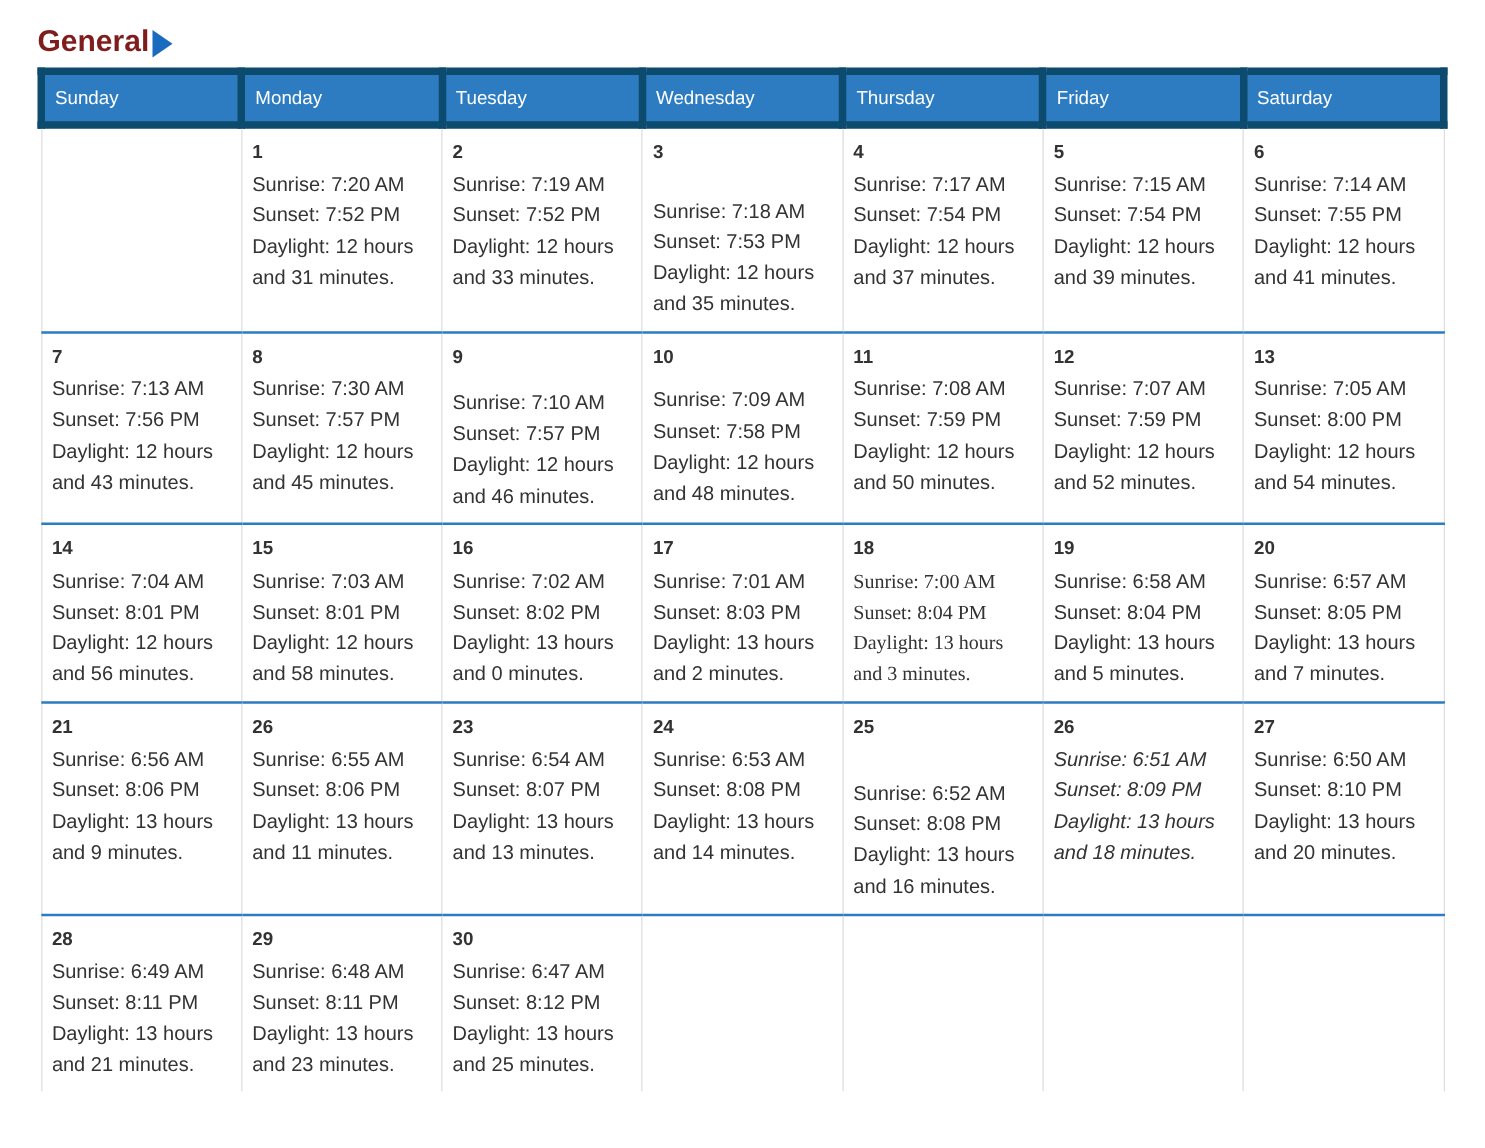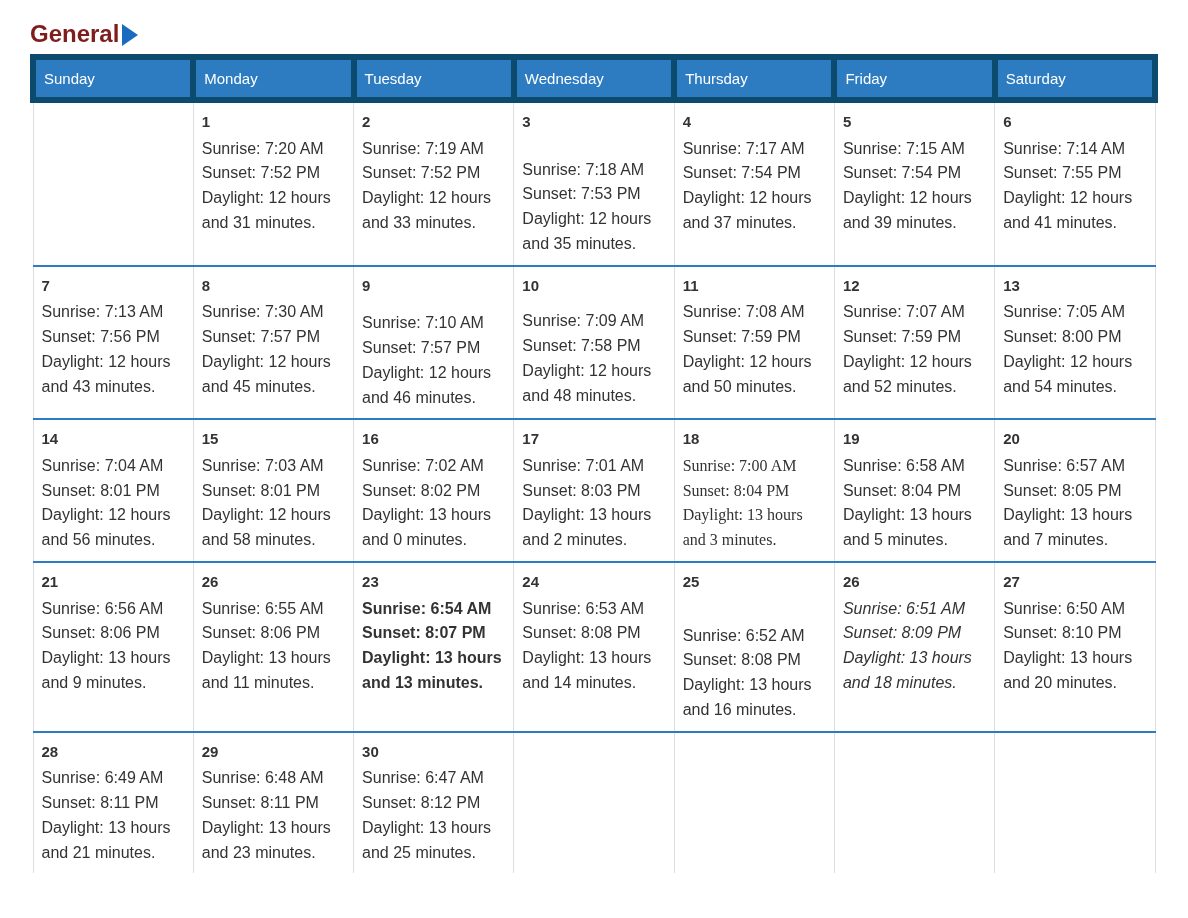--- a/index.html
+++ b/index.html
@@ -280,21 +280,21 @@
         </td>
         <td>
           <span class="day-num">26</span>
           <div class="day-info" style="white-space: pre-line;">Sunrise: 6:55 AM
 Sunset: 8:06 PM
 Daylight: 13 hours
 and 11 minutes.</div>
         </td>
         <td>
           <span class="day-num">23</span>
-          <div class="day-info" style="white-space: pre-line; font-weight: bold;">Sunrise: 6:54 AM
+          <div class="day-info" style="white-space: pre-line;">Sunrise: 6:54 AM
 Sunset: 8:07 PM
 Daylight: 13 hours
 and 13 minutes.</div>
         </td>
         <td>
           <span class="day-num">24</span>
           <div class="day-info" style="white-space: pre-line;">Sunrise: 6:53 AM
 Sunset: 8:08 PM
 Daylight: 13 hours
 and 14 minutes.</div>

